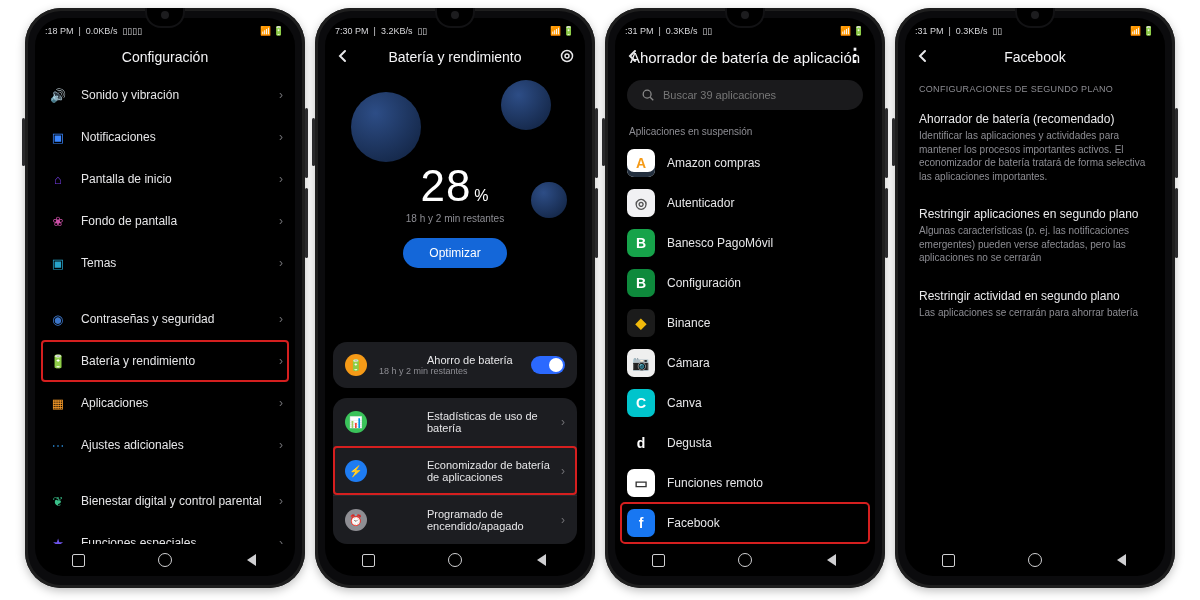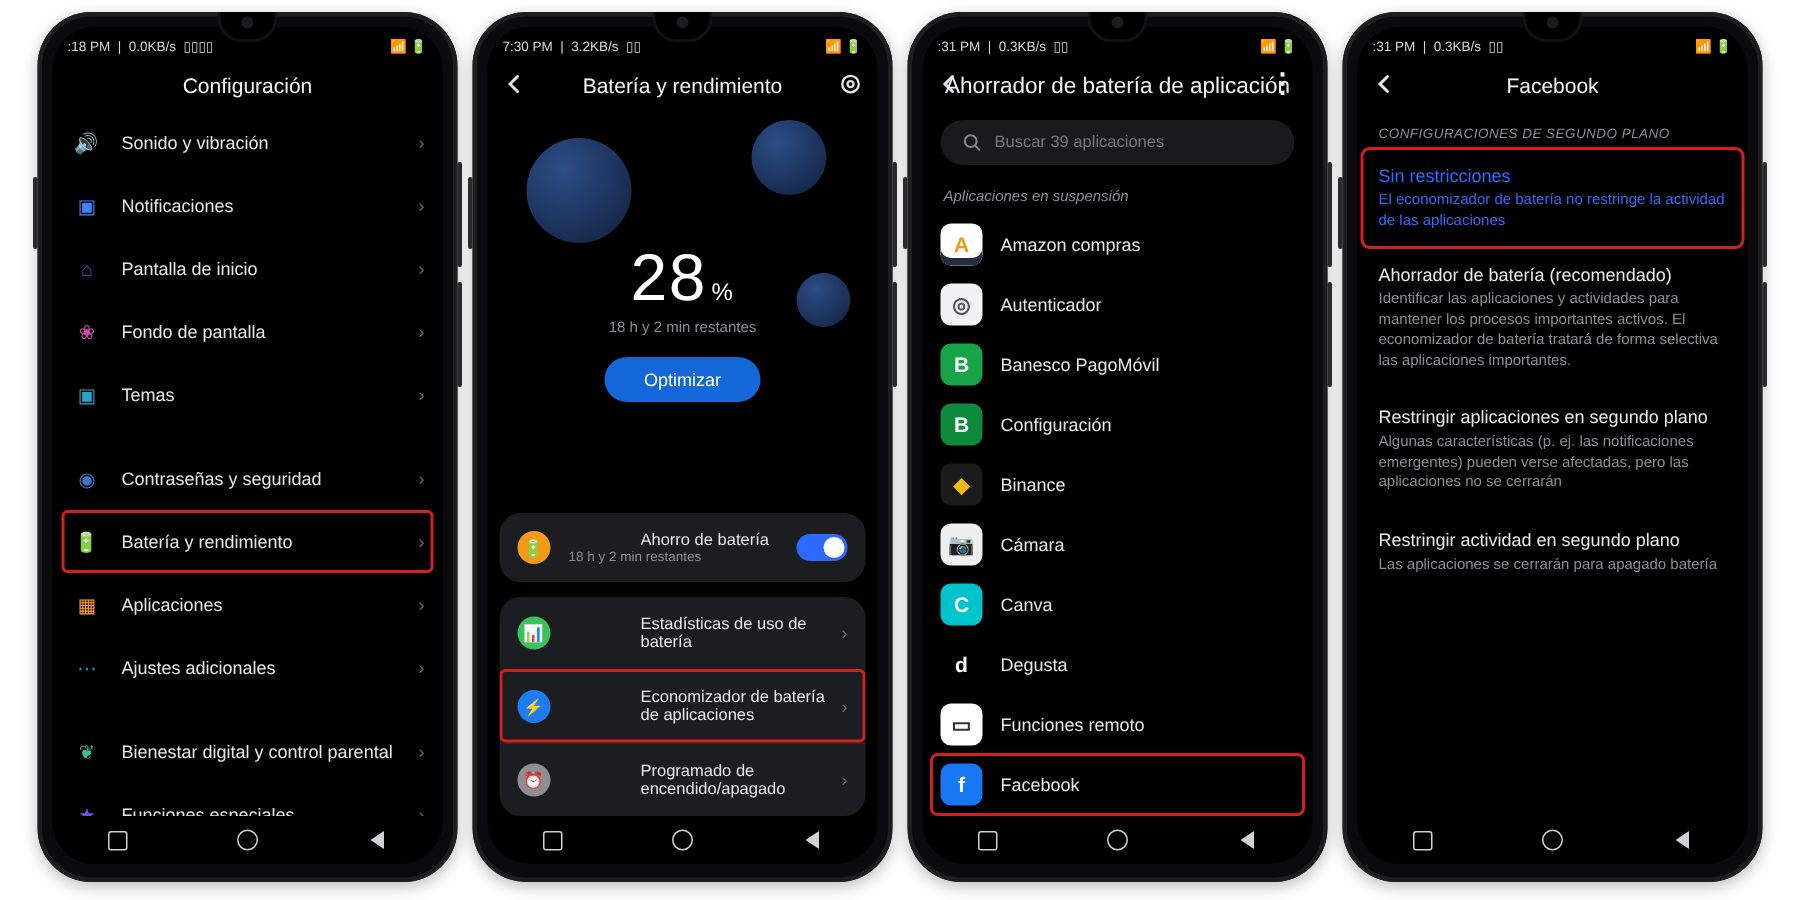--- a/index.html
+++ b/index.html
@@ -60,21 +60,21 @@
   .card-row .cic{width:22px;height:22px;border-radius:11px;display:flex;align-items:center;justify-content:center;margin-right:12px;color:#fff;font-size:11px;}
   .card-row .label{flex:1;font-size:11px;color:#e6e6e8;margin-left:48px;}
   .card-row .chev{color:#6e6e72;font-size:12px;}
   .toggle{width:34px;height:18px;border-radius:10px;background:#2b69ff;position:relative;}
   .toggle::after{content:"";position:absolute;width:14px;height:14px;border-radius:50%;background:#fff;top:2px;right:2px;}
   .card-row.highlight-box{outline:2px solid var(--highlight);outline-offset:-2px;border-radius:4px;}
 
   
   .search-pill{margin:6px 12px 6px 12px;background:#1a1a1c;border-radius:18px;padding:8px 14px;display:flex;align-items:center;gap:8px;color:#777;}
   .search-pill svg{flex:none;}
-  .section-cap{font-size:10px;color:#8d8d93;padding:10px 14px 6px 14px;font-style:italic;}
+  .section-cap{font-size:10px;color:#8d8d93;padding:10px 14px 6px 14px;}
   .app-list{padding:0 6px;}
   .app-row{display:flex;align-items:center;padding:6px 6px;border-radius:4px;}
   .app-row.highlight-box{outline:2px solid var(--highlight);outline-offset:-1px;}
   .app-ic{width:28px;height:28px;border-radius:7px;margin-right:12px;display:flex;align-items:center;justify-content:center;font-size:14px;font-weight:700;color:#fff;}
   .app-row .label{font-size:12px;color:#e6e6e8;}
 
   
   .opt-block{padding:12px 14px;}
   .opt-block.highlight-box{outline:2px solid var(--highlight);outline-offset:0;border-radius:4px;margin:0 4px;padding:10px 10px;}
   .opt-title{font-size:12px;color:#e9e9eb;margin-bottom:3px;}
@@ -349,36 +349,32 @@
     </div>
     <div class="content">
       <div class="titlebar">
         <span class="back"><svg width="16" height="16" viewBox="0 0 16 16">
                 <path d="M10 3 L5 8 L10 13" stroke="#e6e6e8" stroke-width="2" fill="none" stroke-linecap="round"></path>
               </svg></span>
         <span>Facebook</span>
       </div>
       <div class="section-cap" style="font-size:9px;letter-spacing:0.3px;">CONFIGURACIONES DE SEGUNDO PLANO</div>
       <div id="p4opts">
-            <div class="opt-block highlight-box">
-              <div class="opt-title">Sin restricciones</div>
-              <div class="opt-desc">El economizador de batería no restringe la actividad de las aplicaciones</div>
-            </div>
             <div class="opt-block">
               <div class="opt-title">Ahorrador de batería (recomendado)</div>
               <div class="opt-desc">Identificar las aplicaciones y actividades para mantener los procesos importantes activos.
 El economizador de batería tratará de forma selectiva las aplicaciones importantes.</div>
             </div>
             <div class="opt-block">
               <div class="opt-title">Restringir aplicaciones en segundo plano</div>
               <div class="opt-desc">Algunas características (p. ej. las notificaciones emergentes) pueden verse afectadas, pero las aplicaciones no se cerrarán</div>
             </div>
             <div class="opt-block">
               <div class="opt-title">Restringir actividad en segundo plano</div>
-              <div class="opt-desc">Las aplicaciones se cerrarán para apagado batería</div>
+              <div class="opt-desc">Las aplicaciones se cerrarán para ahorrar batería</div>
             </div>
           </div>
     </div>
     <div class="navbar">
       <div class="nb">
             <div class="sq"></div>
           </div>
       <div class="nb">
             <div class="circ"></div>
           </div>

